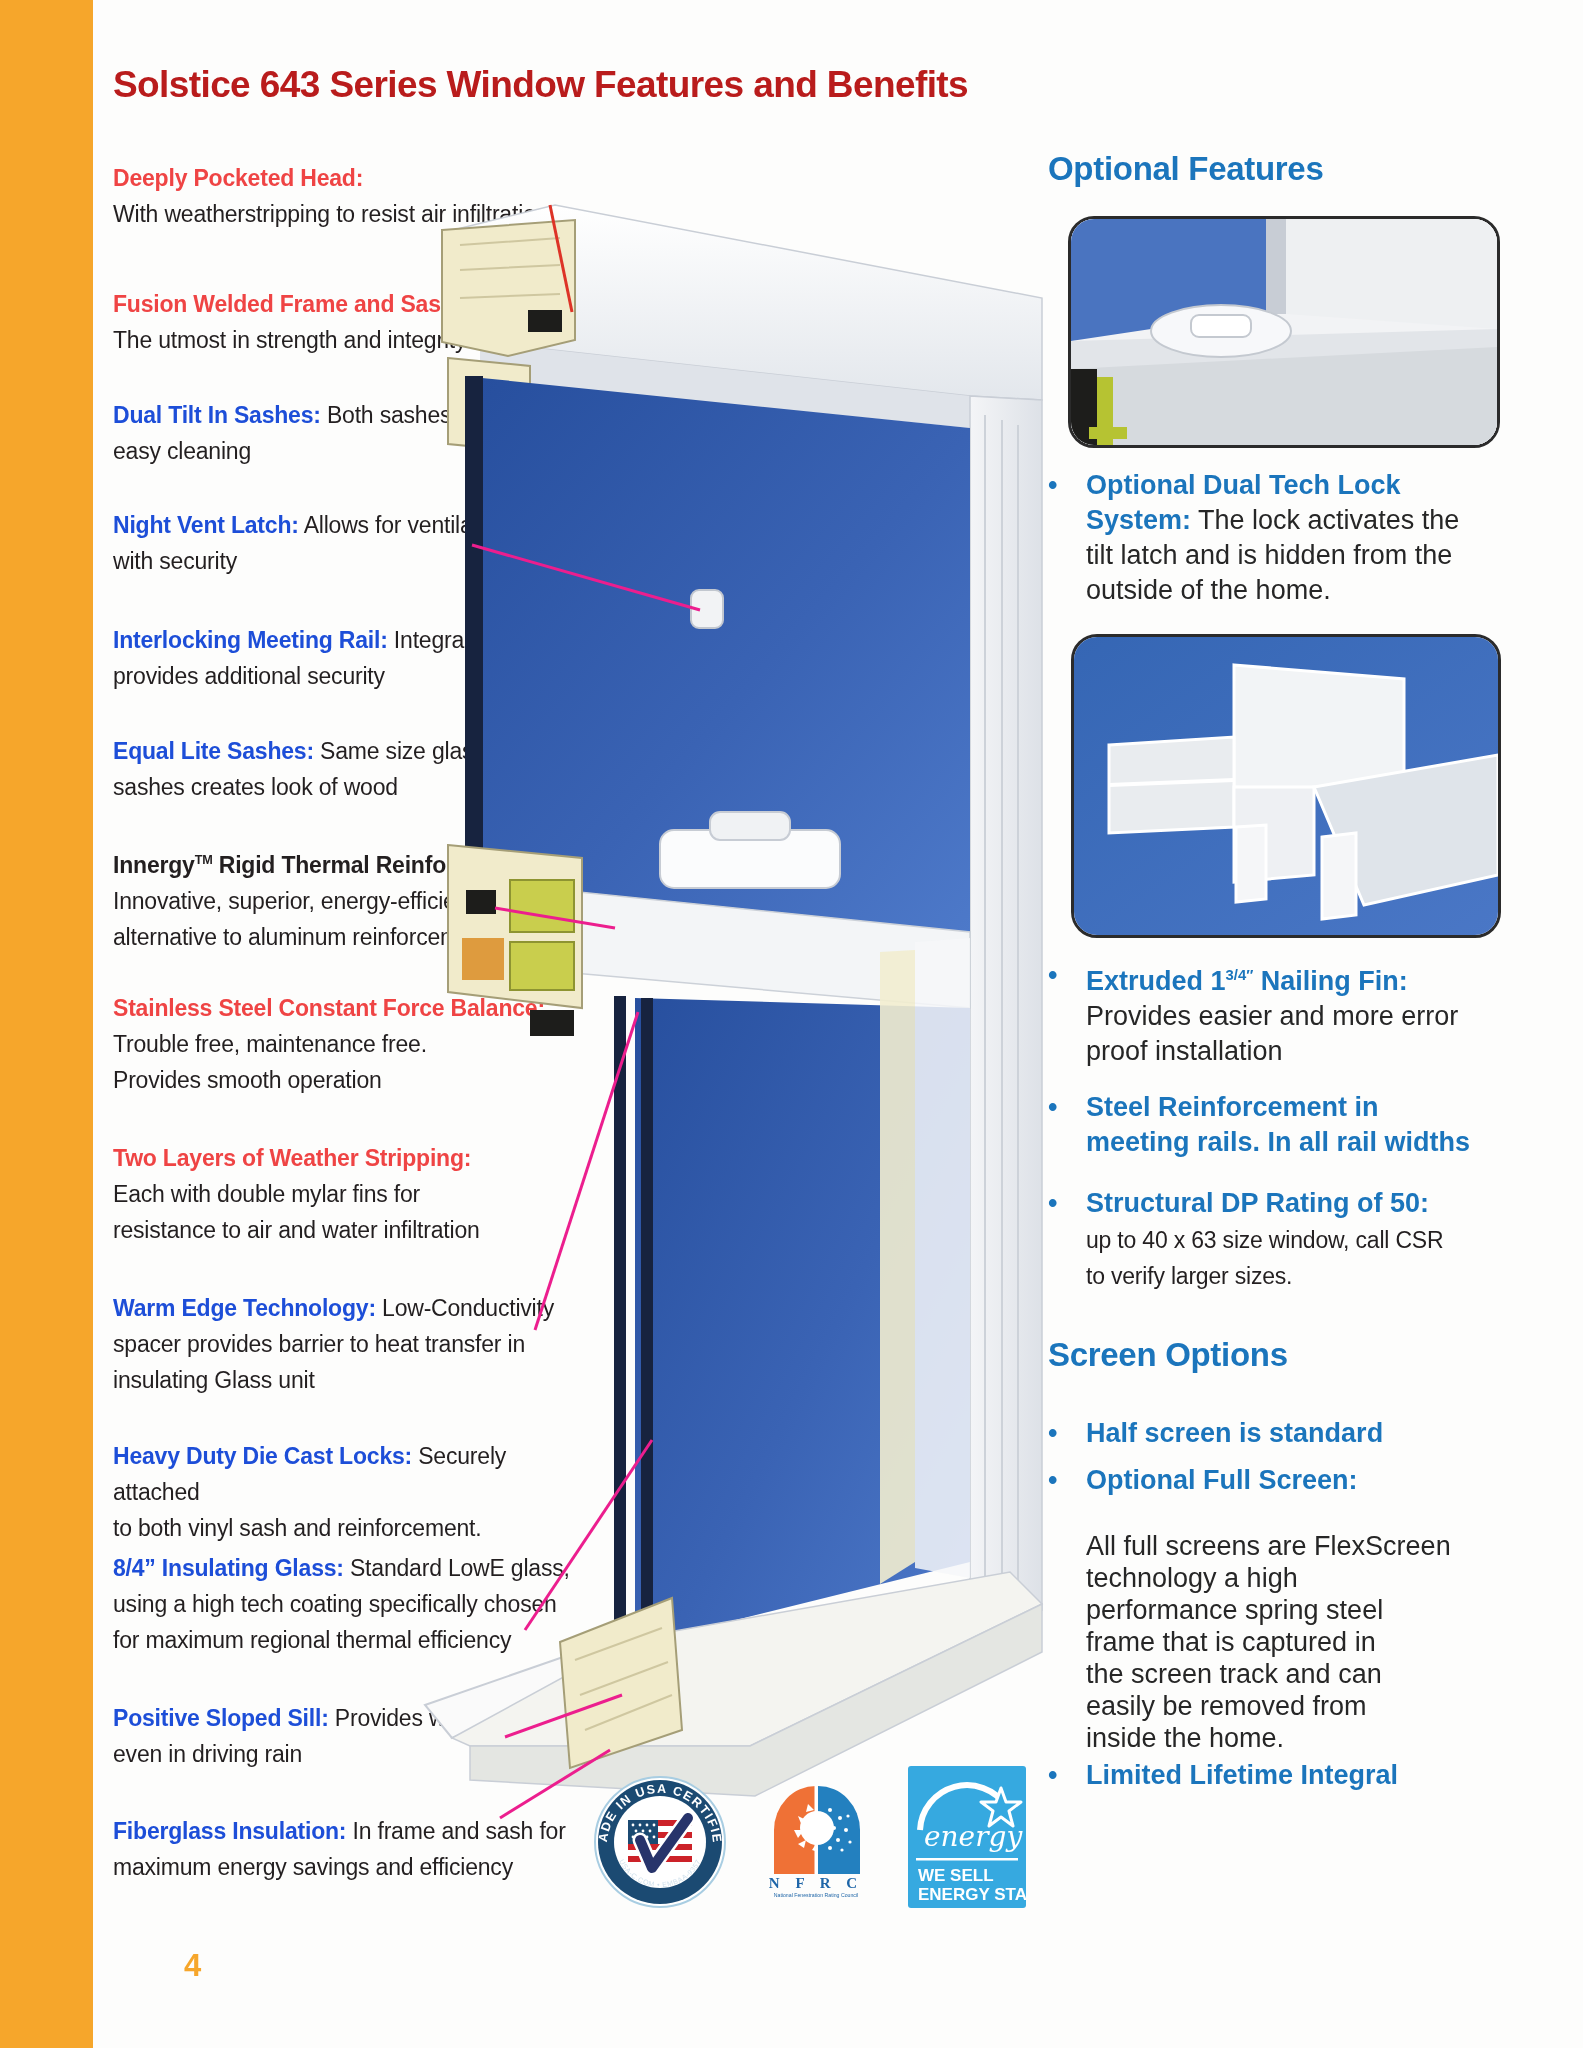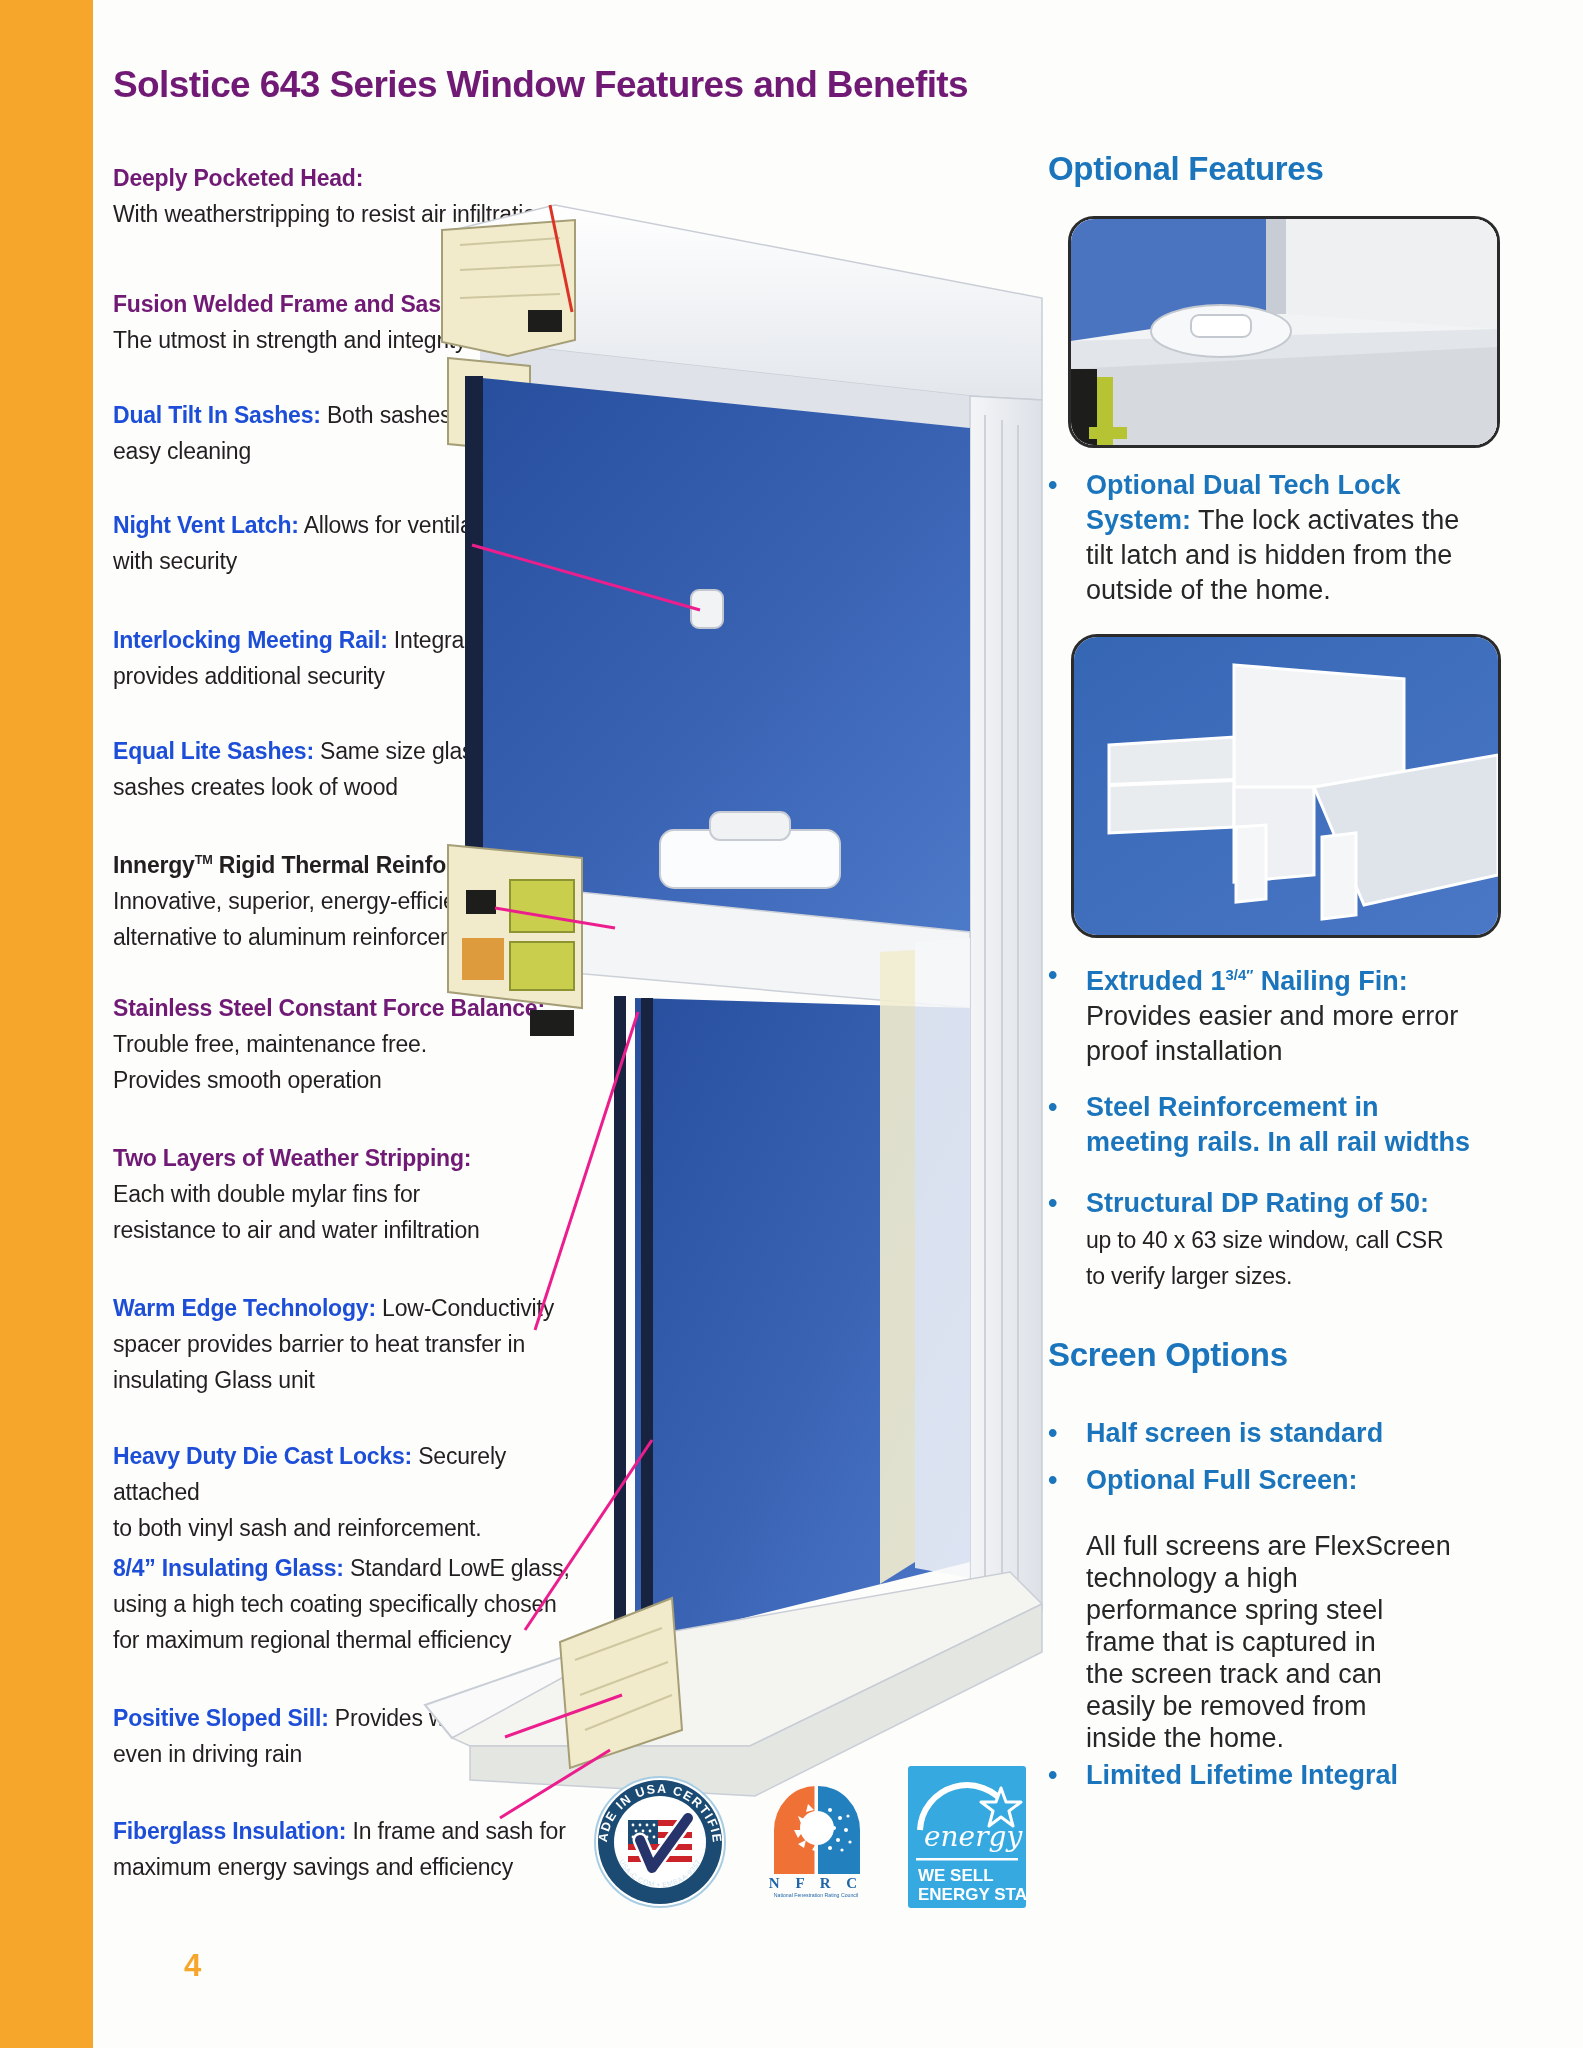--- a/index.html
+++ b/index.html
@@ -1,25 +1,25 @@
 <!DOCTYPE html>
 <html><head>
 <meta charset="utf-8">
 <style>
   html,body{margin:0;padding:0;background:#ffffff;}
   #page{position:relative;width:1583px;height:2048px;background:#fdfdfc;overflow:hidden;
         font-family:"Liberation Sans",sans-serif;color:#231f20;}
   
   .accent{position:absolute;left:0;top:0;width:93px;height:2048px;background:#F6A62B;}
   
-  .title{position:absolute;left:113px;top:64px;font-size:37px;font-weight:bold;color:#701a75;
+  .title{position:absolute;left:113px;top:64px;font-size:37px;font-weight:bold;color:#b91c1c;
          letter-spacing:-0.6px;white-space:nowrap;}
   
   .feat{position:absolute;left:113px;width:462px;font-size:23px;line-height:36px;letter-spacing:-0.2px;}
-  .fh{color:#701a75;font-weight:bold;}
+  .fh{color:#ef4444;font-weight:bold;}
   .fh-i{color:#1d4ed8;font-weight:bold;}
   .fb{margin:0;white-space:pre-line;color:#231f20;}
   .fh sup{font-size:0.55em;}
   
   .rcol-h{position:absolute;left:1048px;font-size:33px;font-weight:bold;color:#1B75BC;letter-spacing:-0.3px;}
   .photo{position:absolute;border:3px solid #2b2b2b;border-radius:26px;overflow:hidden;background:#fff;}
   .photo svg{display:block;}
   .bullet{position:absolute;left:1048px;width:480px;display:flex;font-size:27px;line-height:35px;}
   .bdot{width:38px;flex:0 0 38px;color:#1B75BC;font-weight:bold;}
   .btext{flex:1;}

